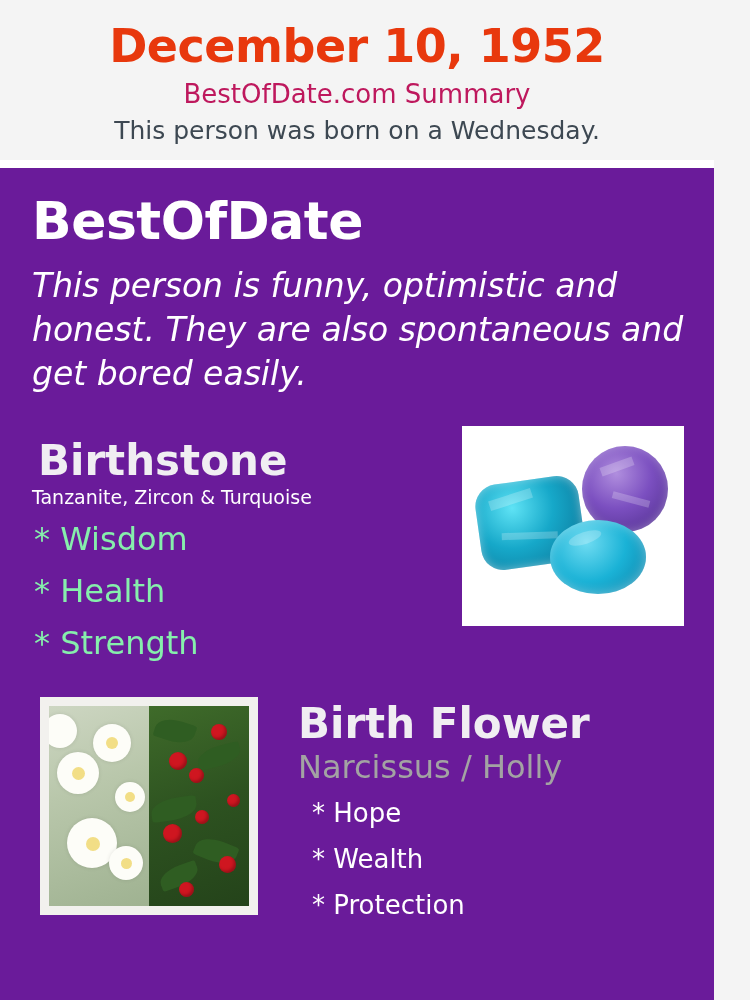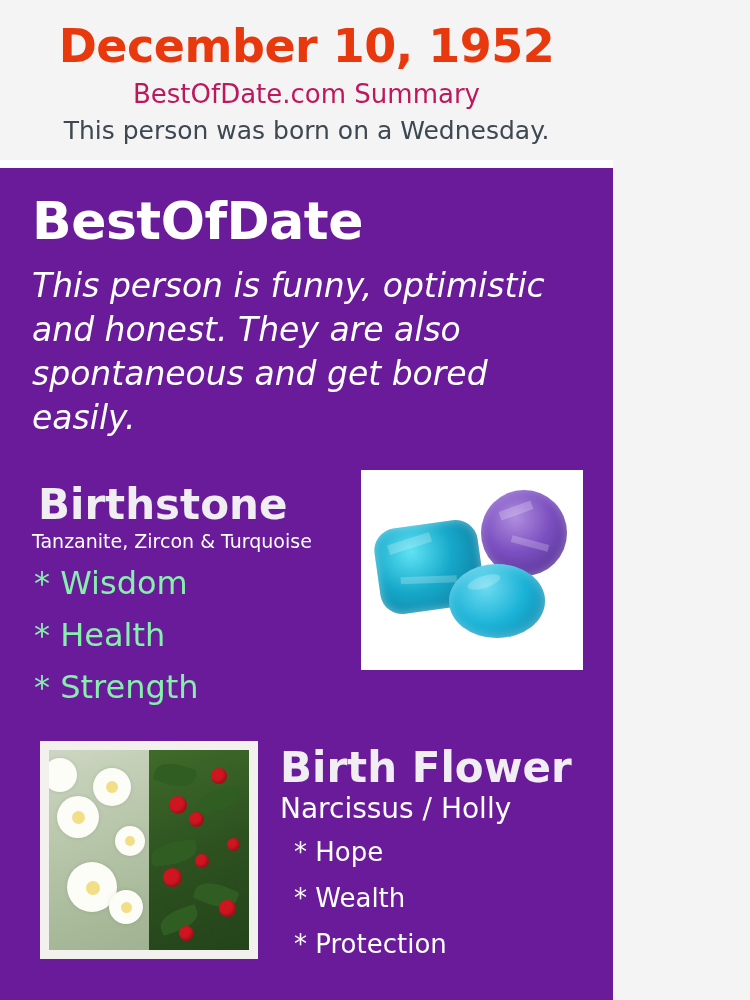--- a/index.html
+++ b/index.html
@@ -8,21 +8,21 @@
   }
   body {
     width: 750px;
     height: 1000px;
     background: #f4f4f4;
     font-family: "DejaVu Sans", sans-serif;
     overflow: hidden;
   }
   .page {
     position: relative;
-    width: 613px;
+    width: 714px;
     height: 1000px;
     background: #6a1b9a;
     display: flex;
     flex-direction: column;
   }
 
   
   .header {
     background: #f4f4f4;
     padding: 22px 20px 14px 20px;
@@ -159,33 +159,33 @@
     overflow: hidden;
   }
   .flower-left-bg {
     background: linear-gradient(160deg, #cdd6c2 0%, #b9c7ab 40%, #9fb291 100%);
   }
   .flower-right-bg {
     background: linear-gradient(160deg, #3f6b2a 0%, #2d5220 50%, #24431a 100%);
   }
   .flower-right {
     flex: 1;
-    padding-left: 22px;
+    padding-left: 40px;
     padding-top: 4px;
   }
   .flower-title {
     color: #f0eef2;
     font-size: 42px;
     font-weight: bold;
     margin: 0 0 2px 0;
     line-height: 1.1;
   }
   .flower-sub {
-    color: #ffffff;
-    font-size: 28px;
+    color: #a3a3a3;
+    font-size: 32px;
     margin: 0 0 14px 0;
     line-height: 1.15;
   }
   .flower-bullet {
     color: #ffffff;
     font-size: 26px;
     line-height: 1.0;
     margin: 0 0 20px 14px;
   }
 

